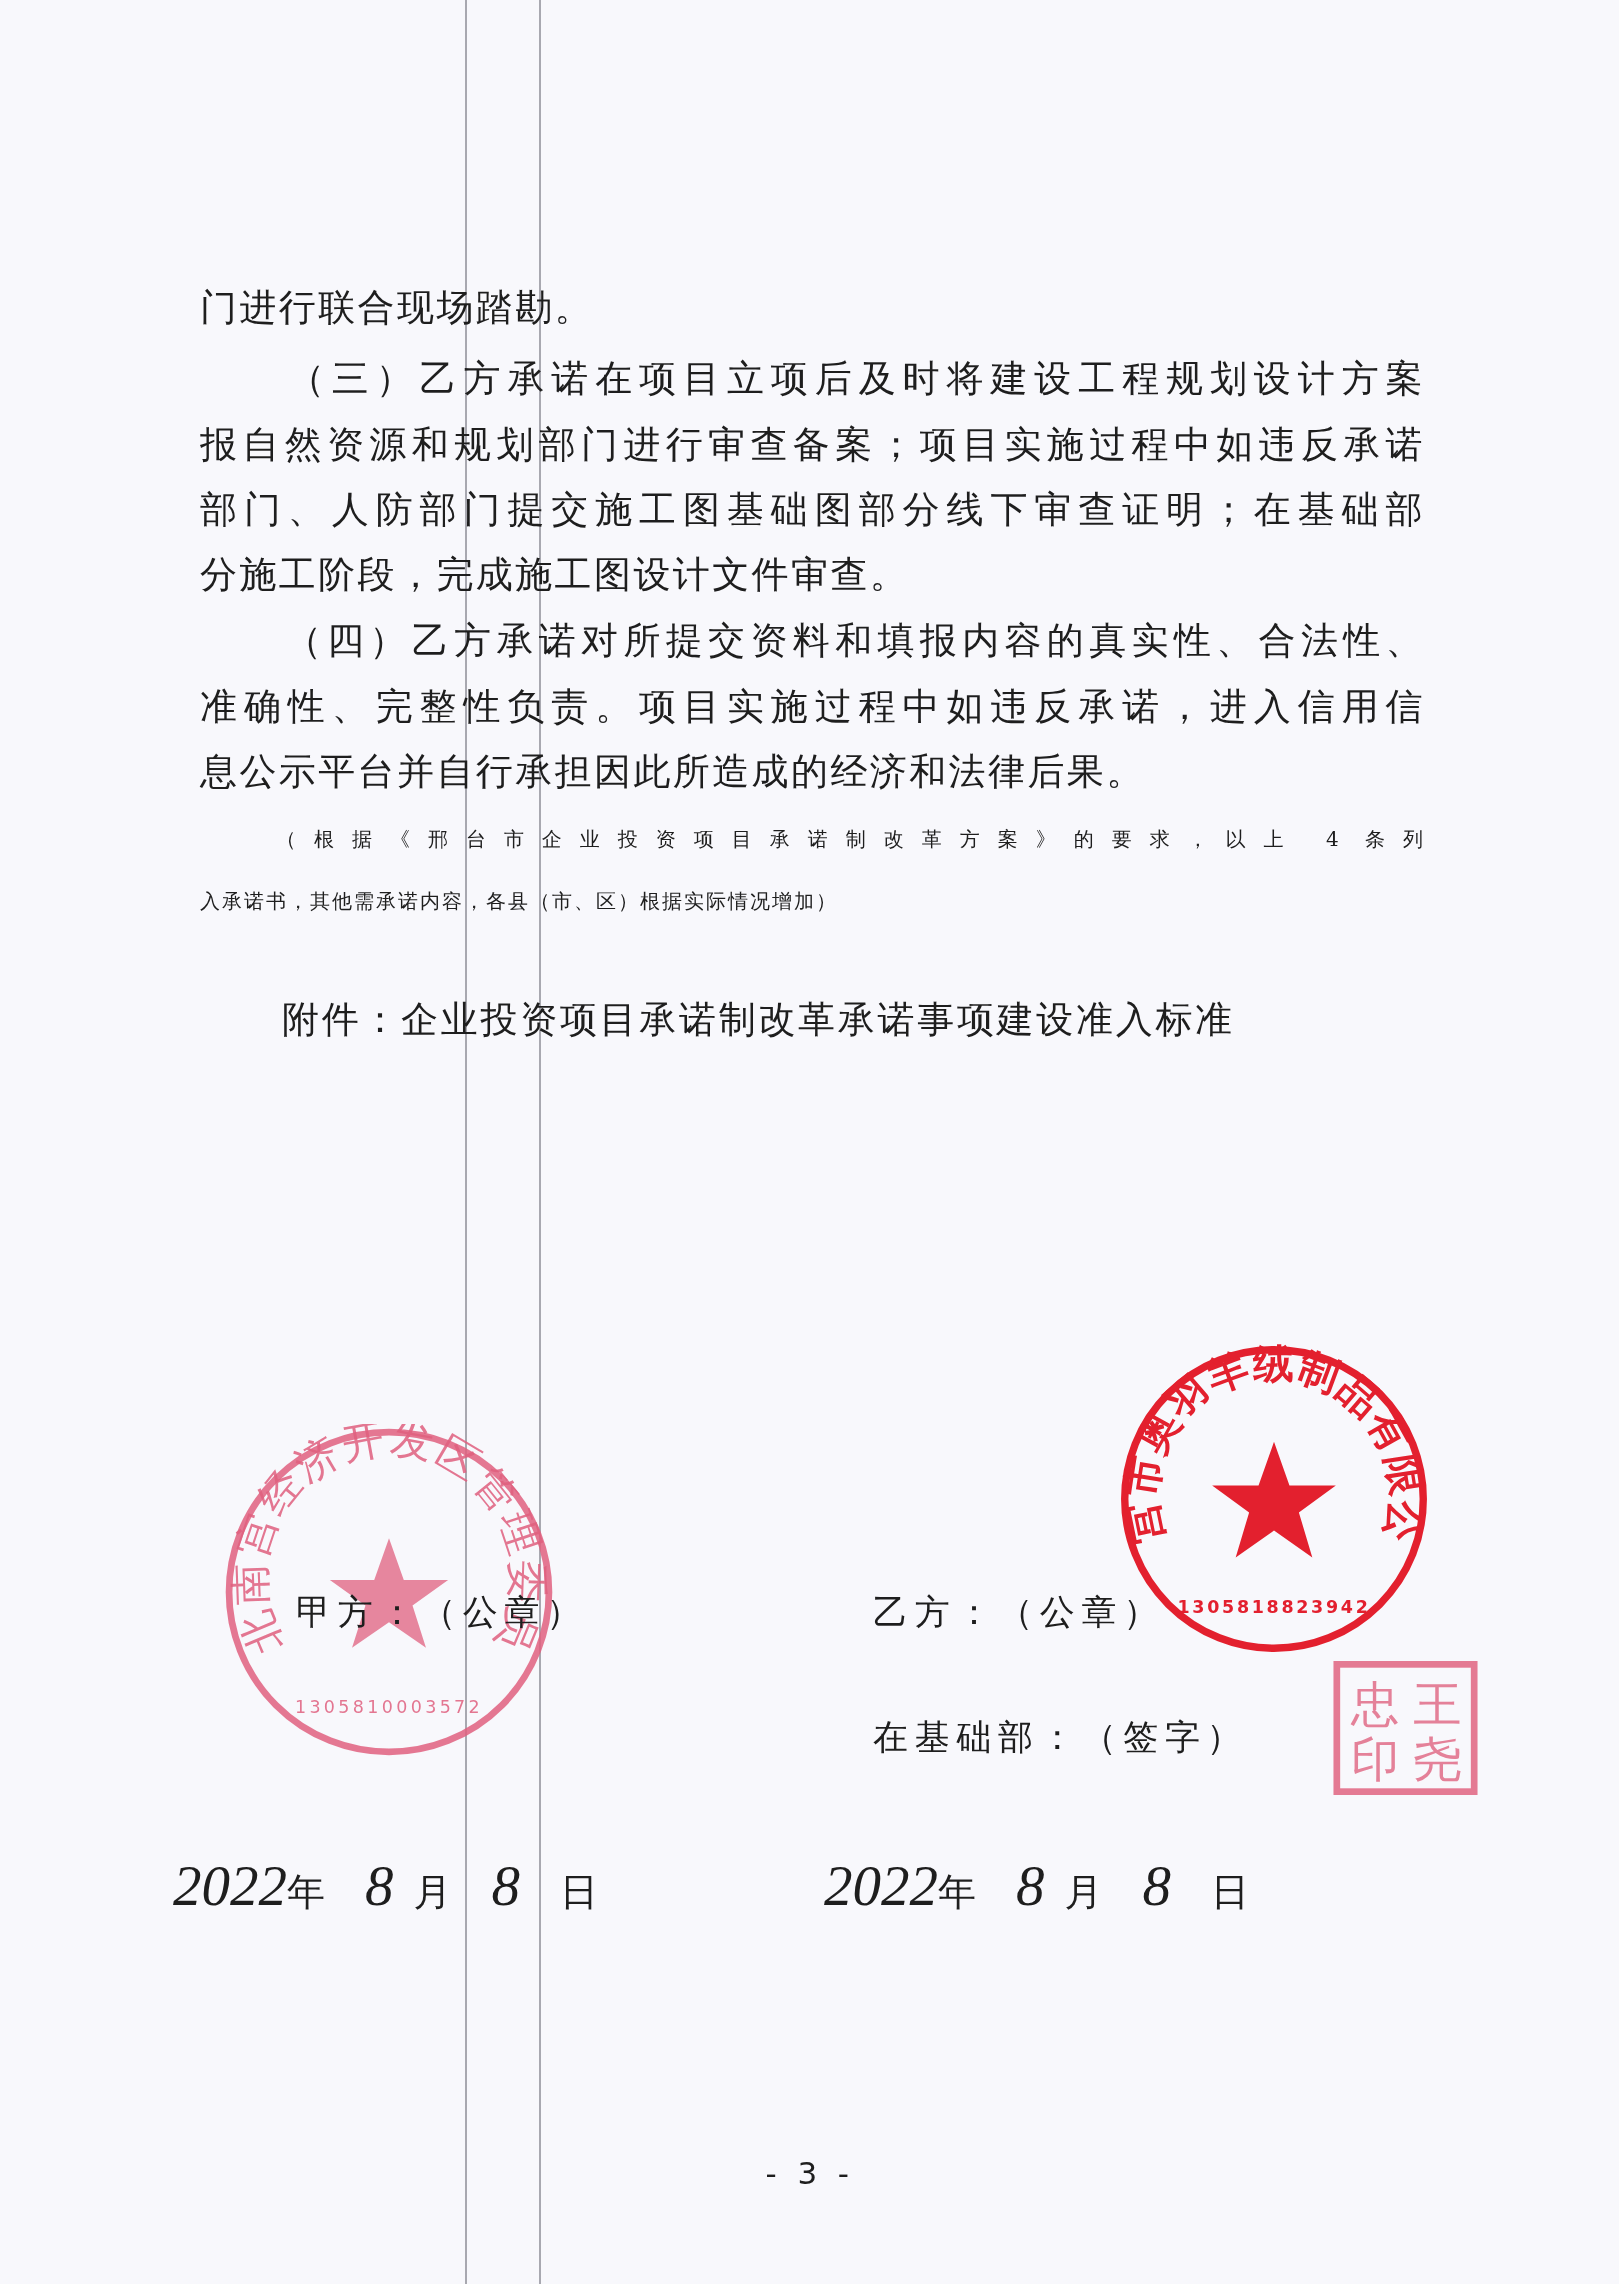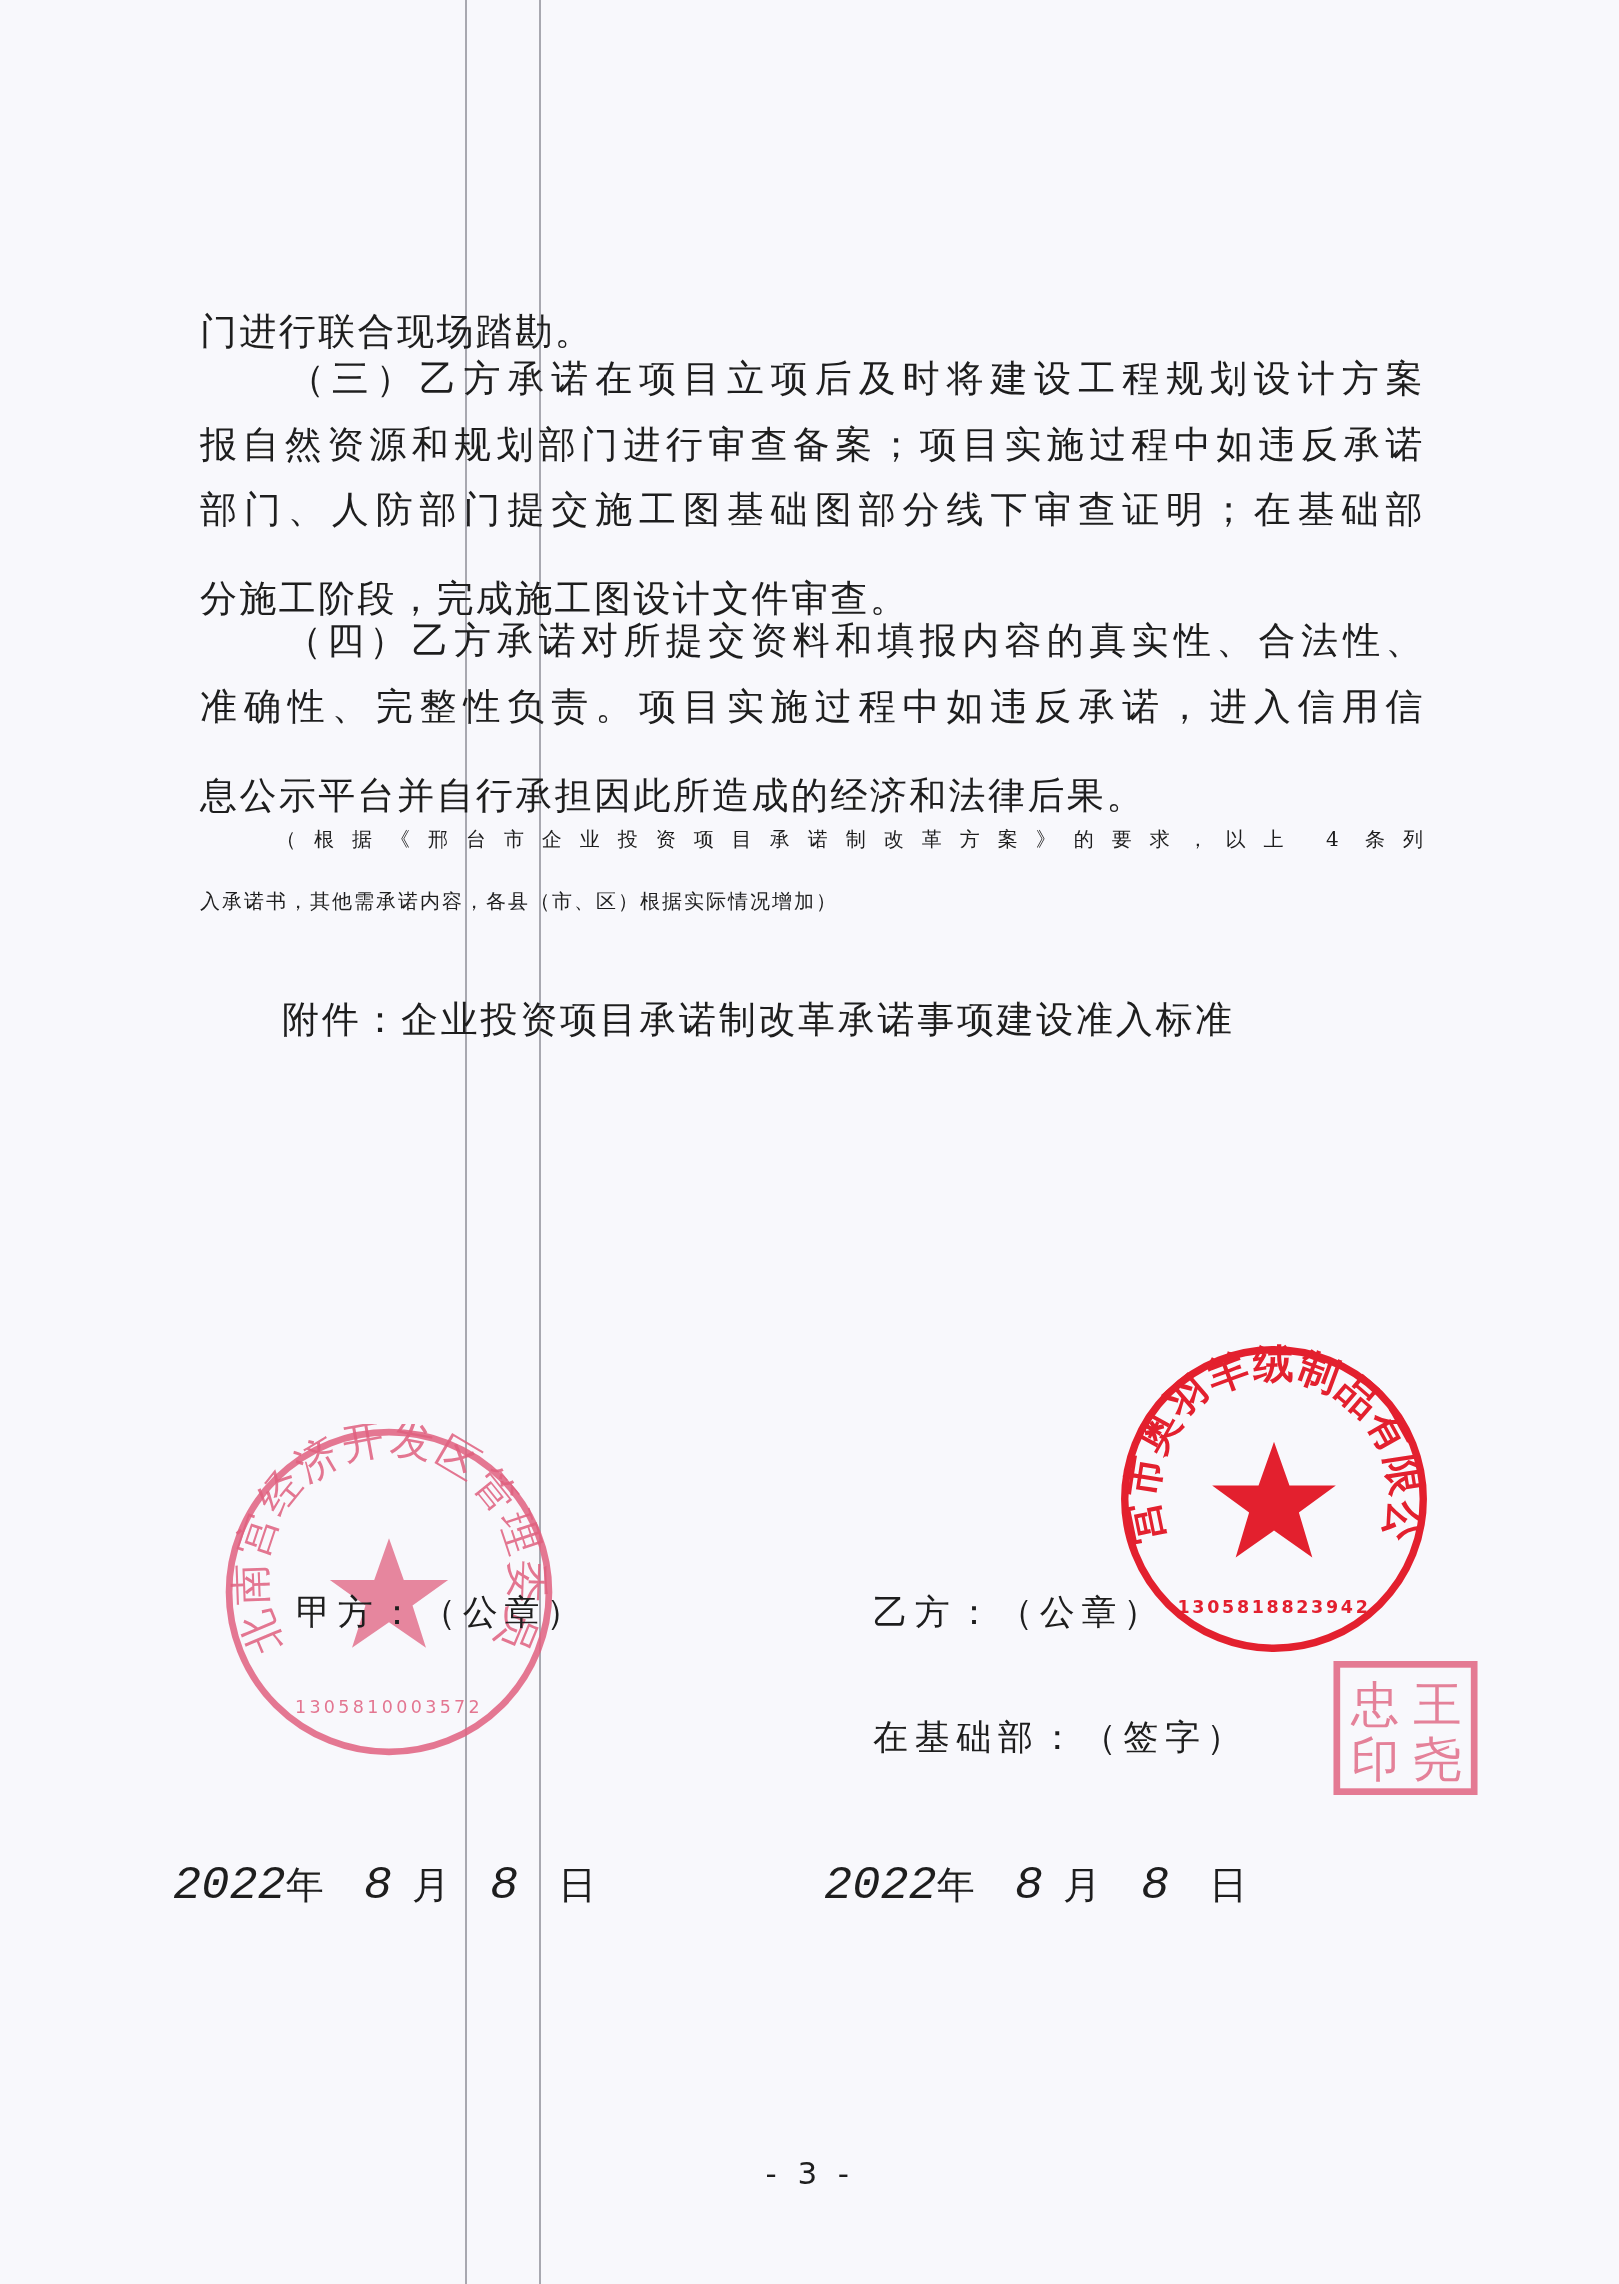--- a/index.html
+++ b/index.html
@@ -8,38 +8,38 @@
     background:#f8f8fc;
     font-family:"DejaVu Serif","Liberation Serif",serif;
     color:#1e1e1e;
   }
   .vline { position:absolute; top:0; bottom:0; width:2px; background:#9a9aa2; opacity:.85; }
   .text-line {
     position:absolute; left:200px; width:1225px;
     font-size:37px; line-height:40px; white-space:nowrap;
     letter-spacing:2.4px; text-align:justify; text-align-last:justify;
   }
-  .text-line.last { text-align-last:left;margin-top:24px; }
+  .text-line.last { text-align-last:left; }
   .note-line {
     position:absolute; left:200px; width:1225px;
     font-size:20px; line-height:34px; white-space:nowrap; letter-spacing:2px;
     text-align-last:justify;
   }
   .note-line.last { text-align-last:left; }
   .attach {
     position:absolute; left:282px; top:1000px; font-size:37px; line-height:40px;
     letter-spacing:2.7px; white-space:nowrap;
   }
   .sig {
     position:absolute; font-size:35px; line-height:40px; white-space:nowrap; letter-spacing:6.7px; z-index:3;margin-top:48px;
   }
   .date {
     position:absolute; font-size:38px; line-height:47px; white-space:nowrap; z-index:3;
   }
-  .hand { font-family:Liberation Mono, monospace; font-style:italic; font-size:47px; }
+  .hand { font-family:Liberation Serif, serif; font-style:italic; font-size:57px; }
   .gap { display:inline-block; width:40px; }
   .page-num {
     position:absolute; left:0; width:1620px; top:2155px; text-align:center;
     font-size:31px; font-family:"DejaVu Sans","Liberation Sans",sans-serif; letter-spacing:5.4px;
   }
   .stamp { position:absolute; z-index:2; }
 </style>
 </head>
 <body>
 

